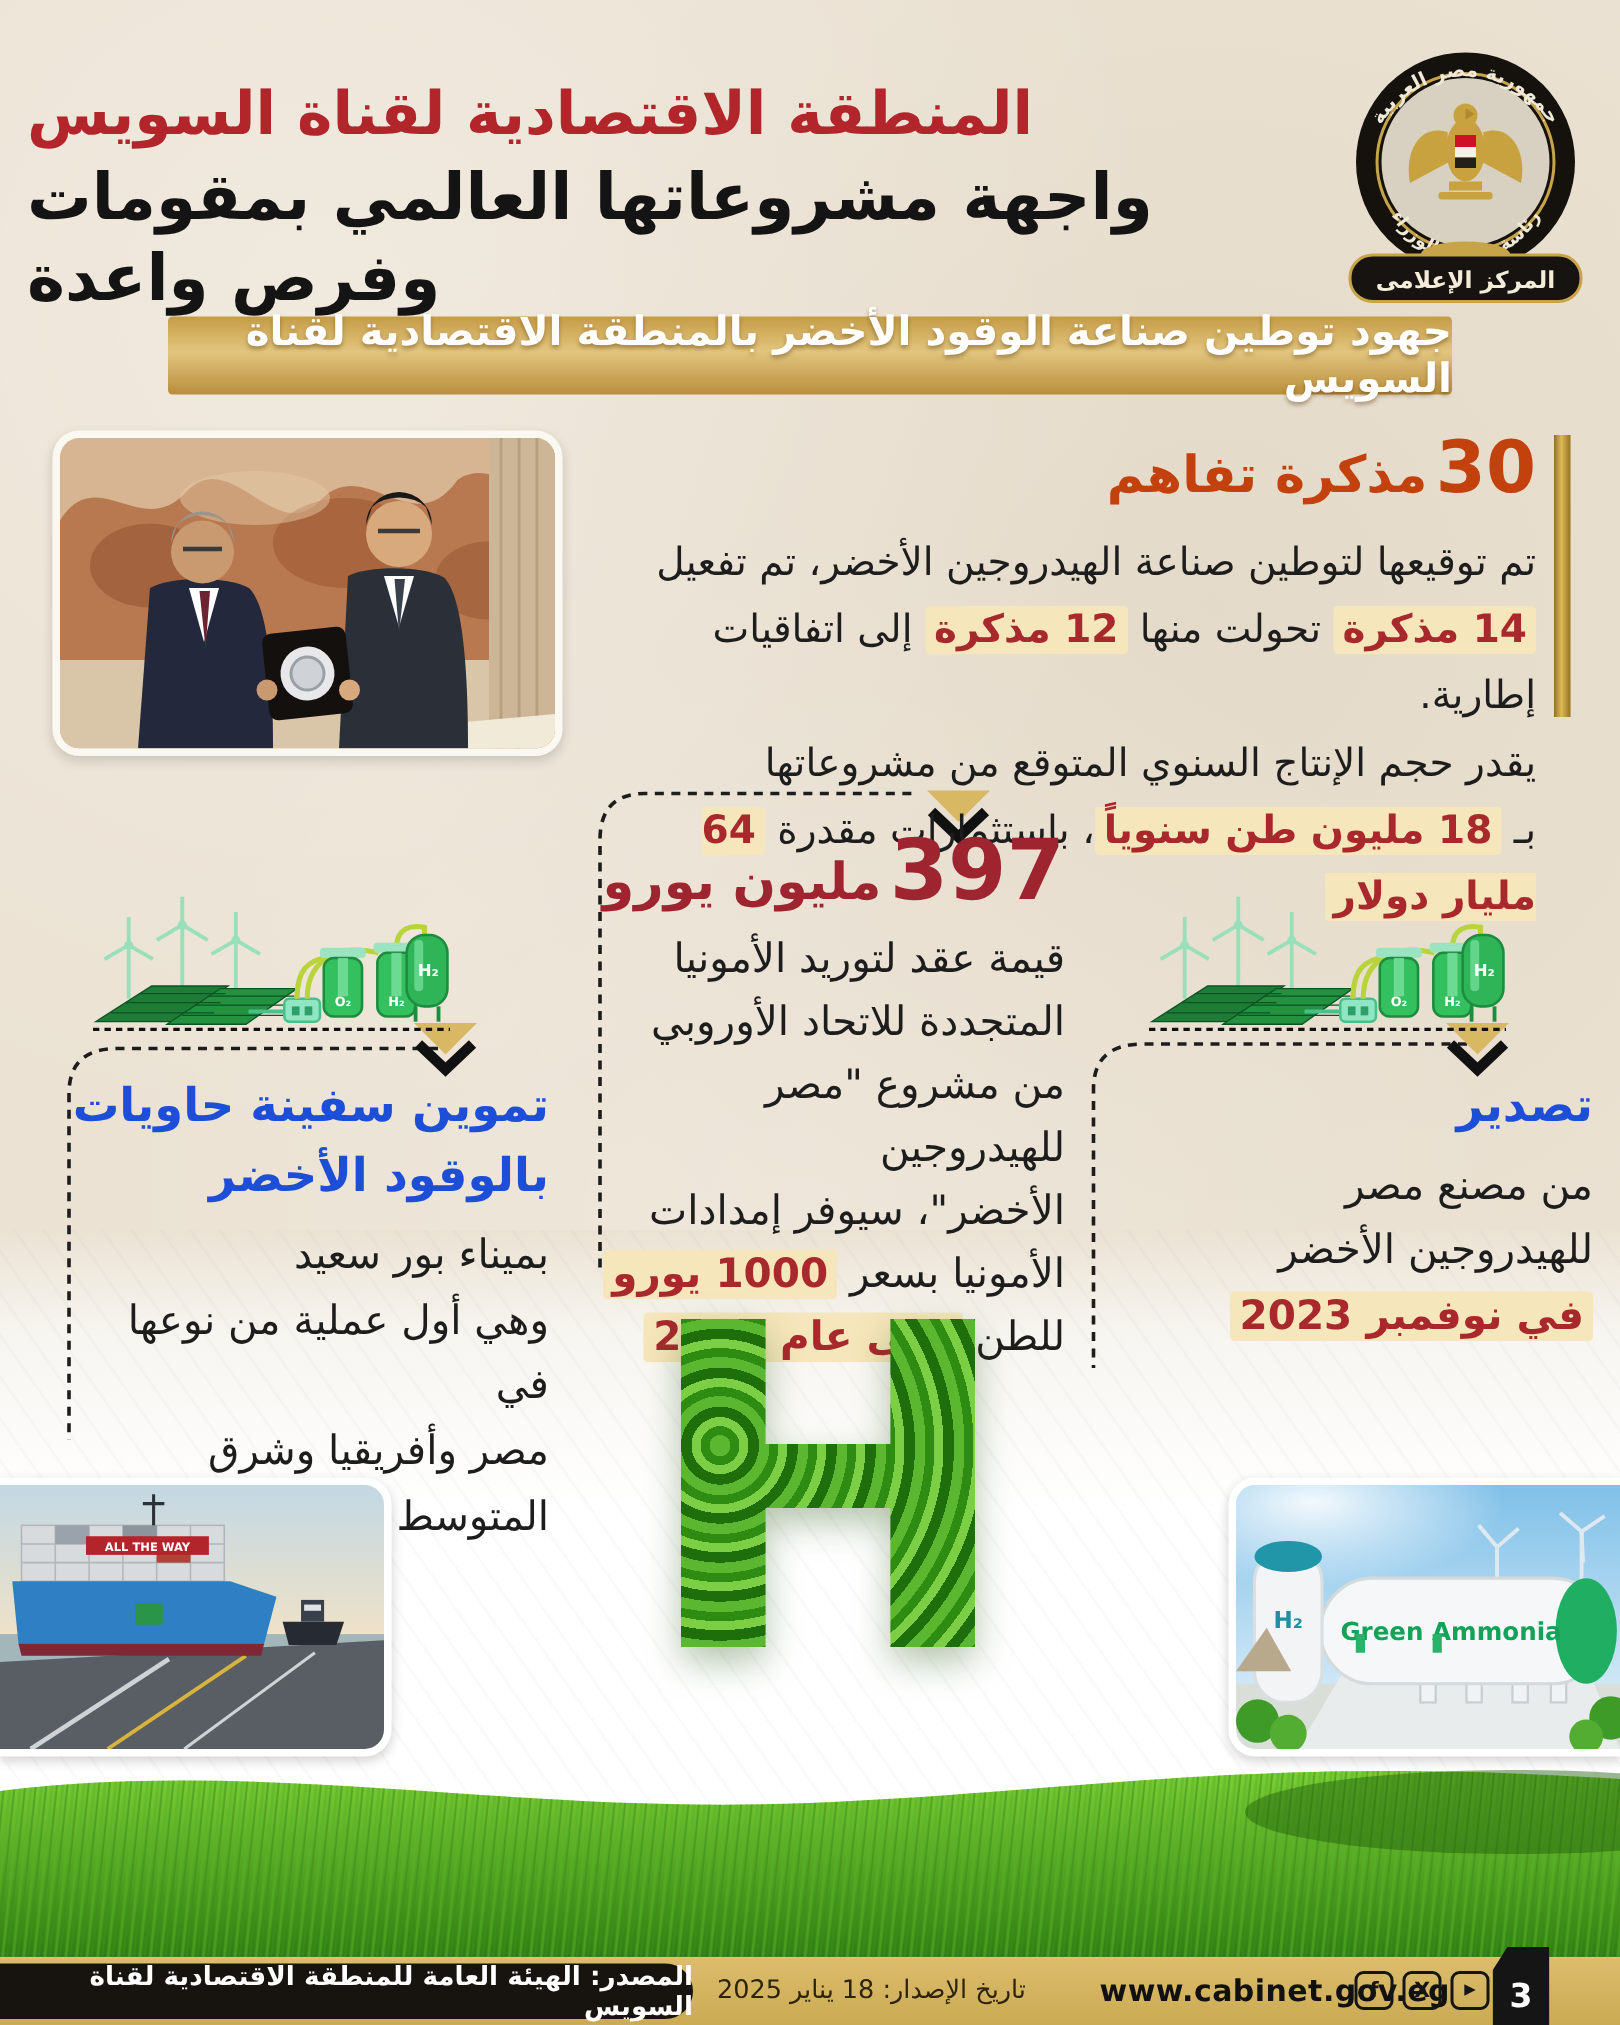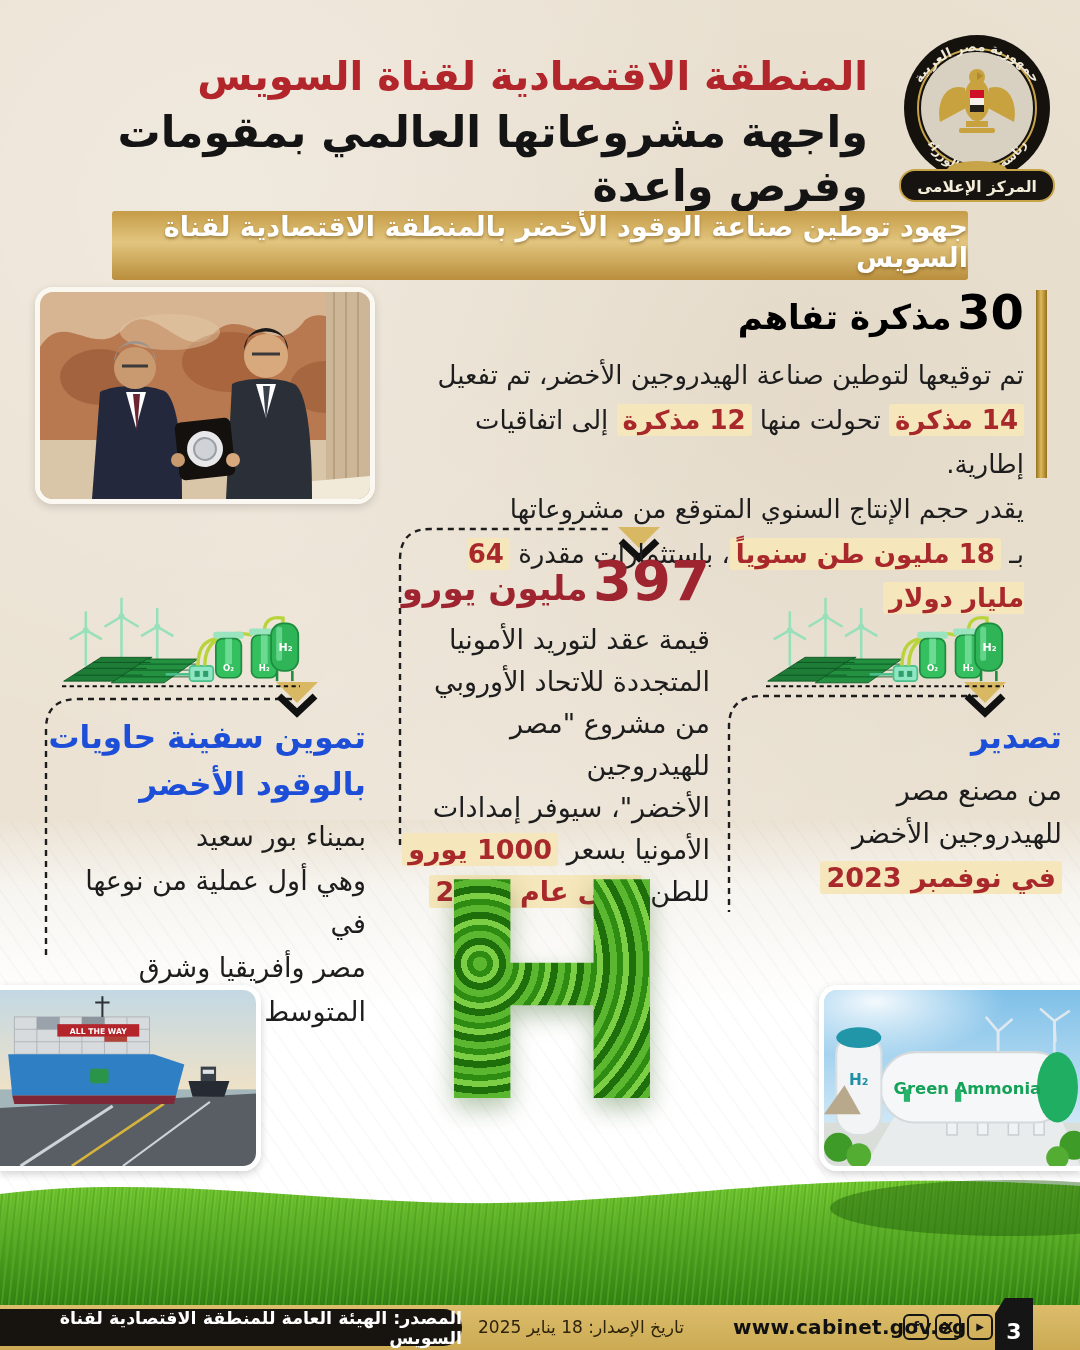--- a/index.html
+++ b/index.html
@@ -15,39 +15,39 @@
   .abs{position:absolute;}
 
   
   .lower-bg{left:0;top:820px;width:1080px;height:490px;
         background:linear-gradient(180deg, rgba(235,226,211,1) 0%, rgba(247,245,240,1) 14%, #ffffff 38%, #ffffff 100%);}
   .lower-bg::after{content:"";position:absolute;inset:0;
         background:repeating-linear-gradient(55deg, rgba(160,160,160,.10) 0 2px, transparent 2px 16px);
         opacity:.5;}
 
   
-  .title-block{top:52px;right:212px;left:18px;text-align:right;direction:rtl;}
+  .title-block{top:52px;right:212px;left:18px;text-align:left;direction:rtl;}
   .title-1{color:#b1252b;font-size:40px;font-weight:bold;line-height:1.2;}
   .title-2{color:#141414;font-size:43px;font-weight:bold;line-height:1.25;margin-top:6px;}
 
   .logo{right:8px;top:28px;width:190px;height:180px;}
 
   
-  .banner{top:211px;left:112px;right:112px;height:69px;border-radius:3px;
+  .banner{top:211px;left:112px;right:112px;height:52px;border-radius:3px;
         background:linear-gradient(180deg,#c59c47 0%,#e2c57e 45%,#b98e3c 100%);
-        display:flex;justify-content:center;direction:rtl;
+        display:flex;align-items:center;justify-content:center;direction:rtl;
         color:#fff;font-size:27px;font-weight:bold;text-shadow:0 2px 3px rgba(90,60,10,.45);}
 
   
   .mou-photo{left:35px;top:287px;width:330px;height:207px;border:5px solid #fbf8f1;
         border-radius:18px;overflow:hidden;box-shadow:0 3px 8px rgba(0,0,0,.15);}
   .gold-bar{right:33px;top:290px;width:11px;height:188px;
         background:linear-gradient(90deg,#96701f,#dcba59 45%,#96701f);}
   .mou-text{right:56px;top:286px;width:600px;direction:rtl;text-align:right;}
-  .mou-head{color:#000000;font-weight:bold;line-height:1.1;margin-bottom:14px;}
+  .mou-head{color:#c2410c;font-weight:bold;line-height:1.1;margin-bottom:14px;}
   .mou-head .num{font-size:48px;}
   .mou-head .word{font-size:34px;}
   .body-line{font-size:26px;color:#1d1d1d;line-height:1.72;}
   .hl{background:#f6e6bb;color:#a8282c;font-weight:bold;padding:1px 6px;border-radius:3px;}
 
   
   .col-title{color:#1d4ed8;font-size:31px;font-weight:bold;line-height:1.5;}
   .col-body{font-size:27px;color:#1d1d1d;line-height:1.62;}
   .bunker{left:42px;top:714px;width:324px;direction:rtl;text-align:right;}
   .euro{left:392px;top:552px;width:318px;direction:rtl;text-align:right;}

